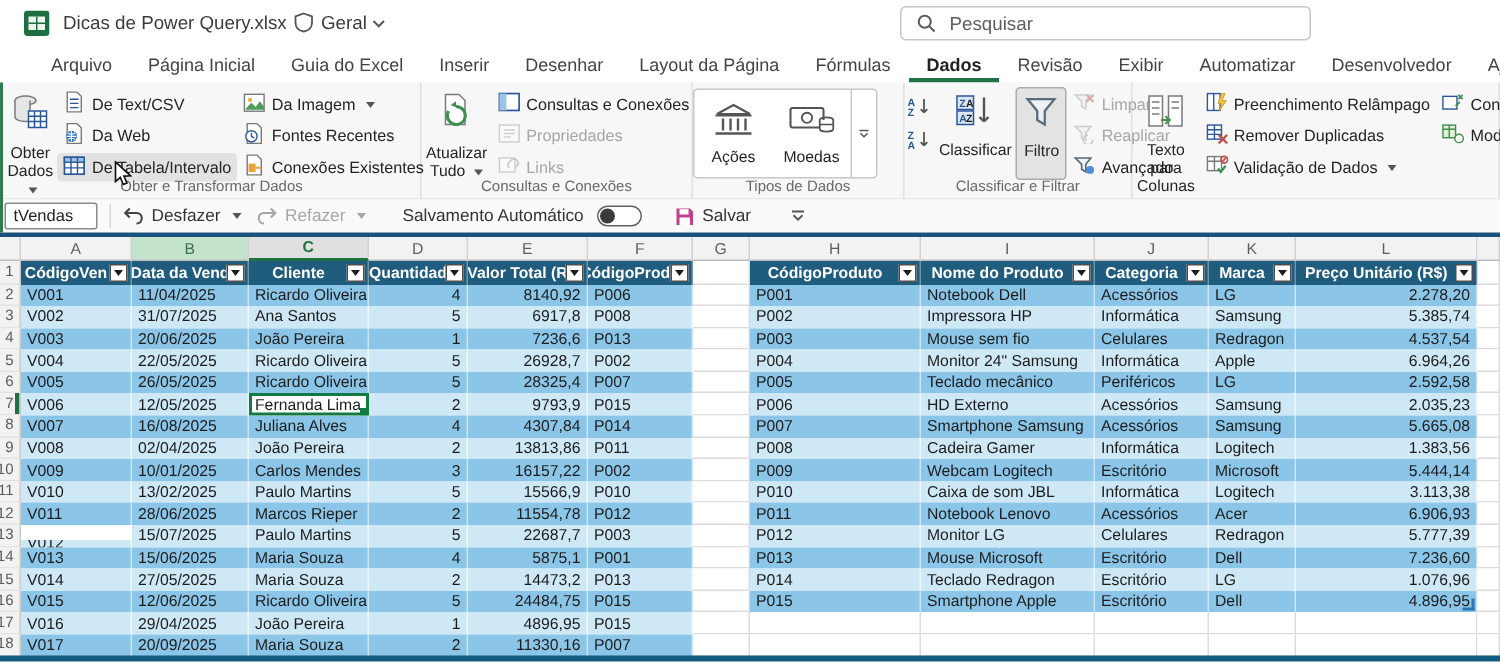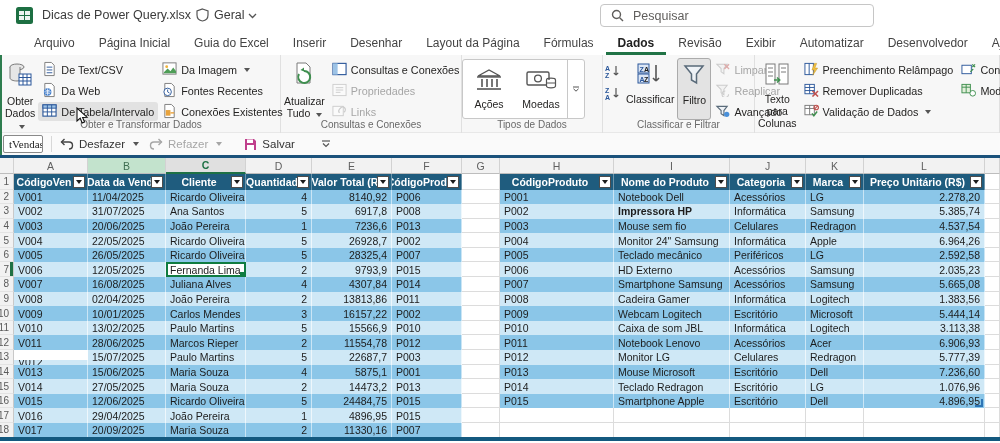--- a/index.html
+++ b/index.html
@@ -47,22 +47,22 @@
   .gitem { display:flex; flex-direction:column; align-items:center; justify-content:center; gap:4px; width:52px;
            font-size:10.5px; color:#252423; }
   .gside { width:17px; border-left:1px solid #c8c8c8; display:flex; flex-direction:column; align-items:center; justify-content:center; }
   .sorts { display:flex; flex-direction:column; gap:8px; padding:6px 2px 0 2px; }
   .sortbtn { font-size:8px; font-weight:700; color:#2b579a; line-height:1; display:flex; align-items:center; }
   #cursor-arrow { position:absolute; left:76px; top:52px; z-index:9; }
 
   
   #quickbar { position:absolute; left:0; top:133px; width:1000px; height:22px; background:#fafafa;
               display:flex; align-items:center; }
-  #namebox { width:40px; height:18px; margin-left:3px; border:1px solid #8a8a8a; border-radius:2px; background:#fff;
-             font-size:11px; color:#222; padding-left:5px; font-family:Liberation Serif, serif; }
+  #namebox { width:62px; height:18px; margin-left:3px; border:1px solid #8a8a8a; border-radius:2px; background:#fff;
+             font-size:11px; color:#222; padding-left:5px; font-family:Liberation Sans, sans-serif; }
   .qsep { width:1px; height:16px; background:#d8d8d8; margin:0 8px; }
   .qitem { display:flex; align-items:center; gap:5px; font-size:11.5px; color:#333; margin-right:10px; white-space:nowrap; }
   .qitem.disabled { color:#a6a6a6; }
   #autosave-toggle { width:30px; height:14px; border:1px solid #616161; border-radius:8px; background:#fff; position:relative; margin-left:4px; }
   #autosave-toggle .knob { position:absolute; left:1px; top:1px; width:10px; height:10px; border-radius:50%; background:#3b3b3b; }
   #navy-sep { position:absolute; left:0; top:155px; width:1000px; height:3px; background:#1b527b; }
 
   
   #grid { position:absolute; left:0; top:158px; width:1000px; display:grid; }
   .cell { position:relative; display:flex; align-items:center; font-size:10.5px; color:#1c1c1c;
@@ -433,20 +433,26 @@
       <span>Desfazer</span>
       <span class="chev"></span>
     </div>
     <div class="qitem disabled">
       <svg width="14" height="12" viewBox="0 0 14 12">
         <path d="M9.5 1 L12.5 4 L9.5 7" fill="none" stroke="#a6a6a6" stroke-width="1.4"></path>
         <path d="M12.5 4 H5 C2.5 4 1.5 6 1.5 7.5 C1.5 9 2.5 11 5 11" fill="none" stroke="#a6a6a6" stroke-width="1.4"></path>
       </svg>
       <span>Refazer</span>
       <span class="chev" style="border-top-color:#a6a6a6"></span>
+    </div>
+    <div class="qitem" style="margin-left:14px">
+      <span>Salvamento Automático</span>
+      <div id="autosave-toggle">
+          <div class="knob"></div>
+        </div>
     </div>
     <div class="qitem" style="margin-left:12px">
       <svg width="13" height="13" viewBox="0 0 13 13">
         <path d="M1 1 H10 L12 3 V12 H1 Z" fill="#c0408c"></path>
         <rect x="3" y="1.5" width="6" height="3.5" fill="#fff"></rect>
         <rect x="3" y="7" width="7" height="5" fill="#fff"></rect>
       </svg>
       <span>Salvar</span>
     </div>
     <svg width="10" height="8" viewBox="0 0 10 8" style="margin-left:16px">
@@ -516,21 +522,21 @@
       <div class="cell bd ralign" style="grid-area: 3 / 13;">2.278,20</div>
       <div class="cell empty" style="grid-area: 3 / 14;"></div>
       <div class="cell bl" style="grid-area: 4 / 2;">V002</div>
       <div class="cell bl" style="grid-area: 4 / 3;">31/07/2025</div>
       <div class="cell bl" style="grid-area: 4 / 4;">Ana Santos</div>
       <div class="cell bl ralign" style="grid-area: 4 / 5;">5</div>
       <div class="cell bl ralign" style="grid-area: 4 / 6;">6917,8</div>
       <div class="cell bl" style="grid-area: 4 / 7;">P008</div>
       <div class="cell empty" style="grid-area: 4 / 8;"></div>
       <div class="cell bl" style="grid-area: 4 / 9;">P002</div>
-      <div class="cell bl" style="grid-area: 4 / 10; font-weight: bold;">Impressora HP</div>
+      <div class="cell bl" style="grid-area: 4 / 10;">Impressora HP</div>
       <div class="cell bl" style="grid-area: 4 / 11;">Informática</div>
       <div class="cell bl" style="grid-area: 4 / 12;">Samsung</div>
       <div class="cell bl ralign" style="grid-area: 4 / 13;">5.385,74</div>
       <div class="cell empty" style="grid-area: 4 / 14;"></div>
       <div class="cell bd" style="grid-area: 5 / 2;">V003</div>
       <div class="cell bd" style="grid-area: 5 / 3;">20/06/2025</div>
       <div class="cell bd" style="grid-area: 5 / 4;">João Pereira</div>
       <div class="cell bd ralign" style="grid-area: 5 / 5;">1</div>
       <div class="cell bd ralign" style="grid-area: 5 / 6;">7236,6</div>
       <div class="cell bd" style="grid-area: 5 / 7;">P013</div>

